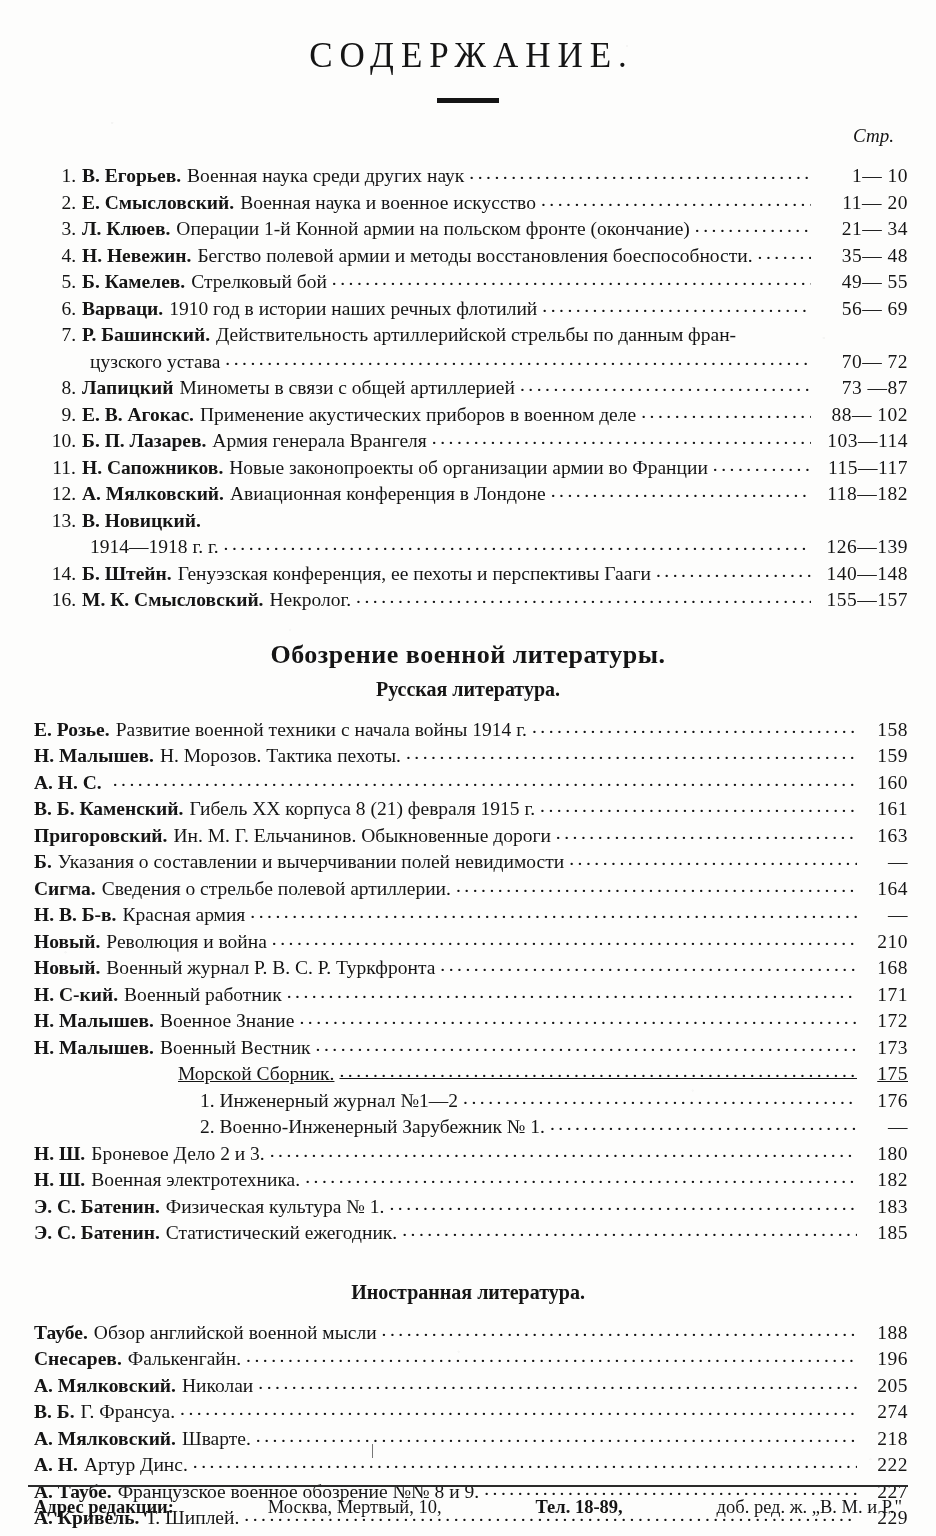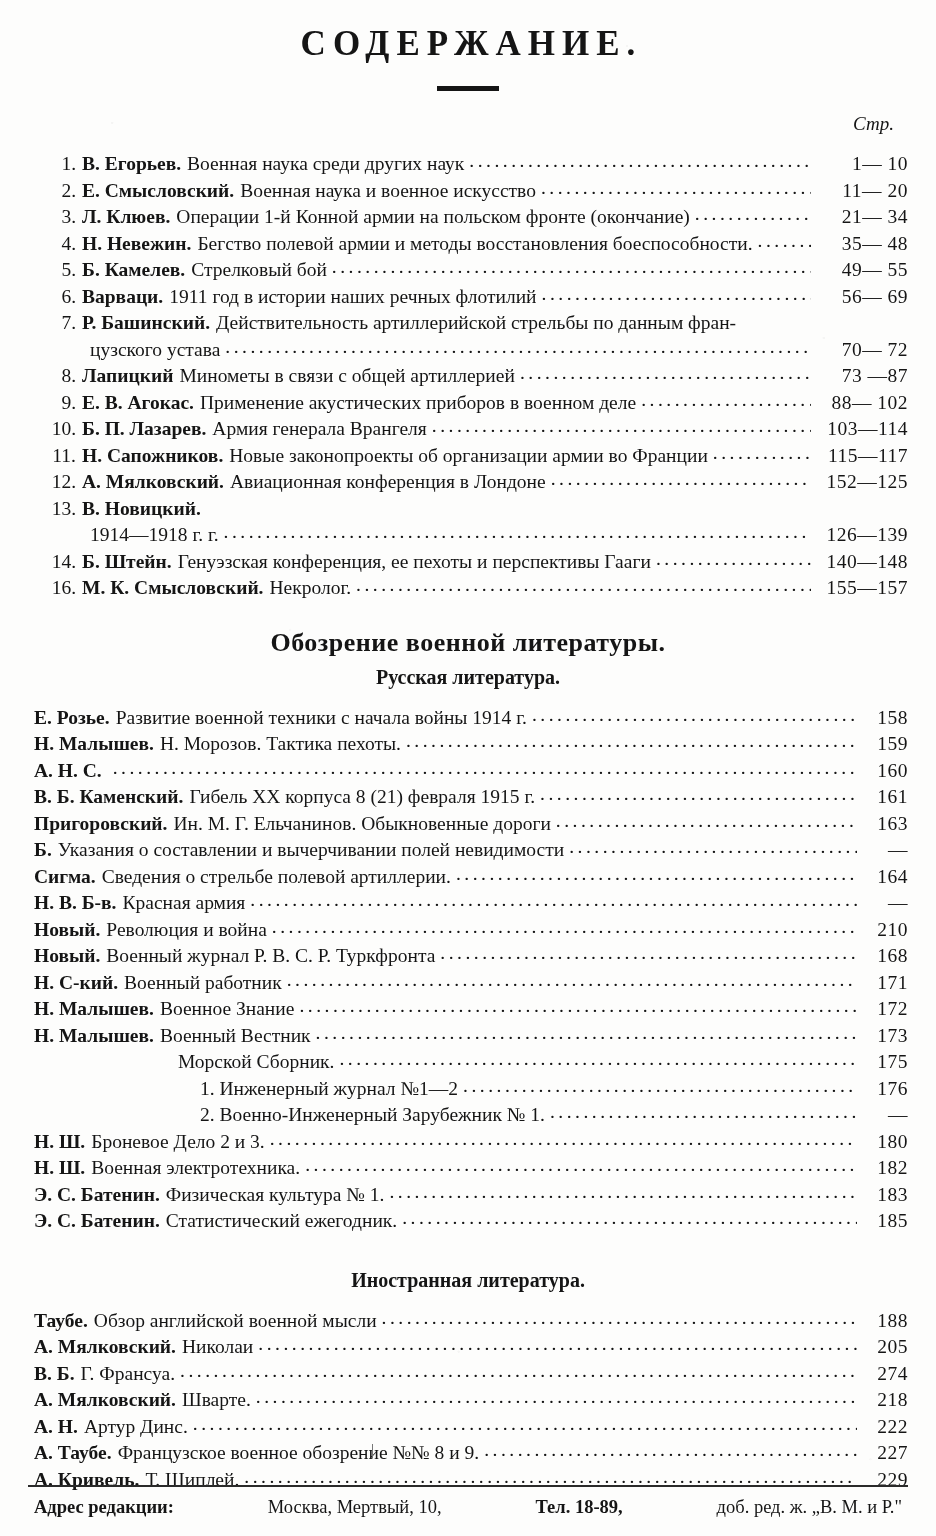--- a/index.html
+++ b/index.html
@@ -32,22 +32,22 @@
       #fdfdfc;
     padding: 0 28px;
     box-sizing: border-box;
   }
 
   
   .main-title {
     text-align: center;
     font-size: 35px;
     letter-spacing: 7px;
-    font-weight: 700;
-    margin: 24px 0 0 0;
+    font-weight: 400;
+    margin: 36px 0 0 0;
     padding-left: 7px;
     font-family: "Liberation Serif", "DejaVu Serif", serif;
   }
   .rule-short {
     width: 62px;
     height: 5px;
     background: #151515;
     margin: 22px auto 0 auto;
   }
   .col-head {
@@ -129,21 +129,21 @@
     align-items: baseline;
     font-size: 19.5px;
     line-height: 26.5px;
     padding-left: 62px;
     white-space: nowrap;
   }
 
   
   .review-list .entry { padding-left: 6px; }
   .review-list .pages { min-width: 46px; }
-  .review-list .entry.indent-1 { padding-left: 150px; }
+  .review-list .entry.indent-1 { padding-left: 150px; text-decoration: underline; }
   .review-list .entry.indent-2 { padding-left: 172px; }
 
   .foreign-list .entry { padding-left: 6px; }
   .foreign-list .pages { min-width: 46px; }
 
   .footer-rule {
     width: 100%;
     height: 2px;
     background: #2a2a2a;
     margin: 0;
@@ -212,21 +212,21 @@
       <li class="entry">
         <span class="num">5.</span>
         <span class="author">Б. Камелев.</span>
         <span class="title">Стрелковый бой</span>
         <span class="leader"></span>
         <span class="pages">49— 55</span>
       </li>
       <li class="entry">
         <span class="num">6.</span>
         <span class="author">Варваци.</span>
-        <span class="title">1911 год в истории наших речных флотилий</span>
+        <span class="title">1910 год в истории наших речных флотилий</span>
         <span class="leader"></span>
         <span class="pages">56— 69</span>
       </li>
       <li class="entry">
         <span class="num">7.</span>
         <span class="author">Р. Башинский.</span>
         <span class="title">Действительность артиллерийской стрельбы по данным фран-</span>
       </li>
       <li class="cont">
         <span class="title">цузского устава</span>
@@ -259,21 +259,21 @@
         <span class="author">Н. Сапожников.</span>
         <span class="title">Новые законопроекты об организации армии во Франции</span>
         <span class="leader"></span>
         <span class="pages">115—117</span>
       </li>
       <li class="entry">
         <span class="num">12.</span>
         <span class="author">А. Мялковский.</span>
         <span class="title">Авиационная конференция в Лондоне</span>
         <span class="leader"></span>
-        <span class="pages">152—125</span>
+        <span class="pages">118—182</span>
       </li>
       <li class="entry">
         <span class="num">13.</span>
         <span class="author">В. Новицкий.</span>
       </li>
       <li class="cont">
         <span class="title">1914—1918 г. г.</span>
         <span class="leader"></span>
         <span class="pages">126—139</span>
       </li>
@@ -416,20 +416,26 @@
     </ul>
 
   <h3 class="subsection-title spaced">Иностранная литература.</h3>
 
   <ul class="toc foreign-list" id="foreign-list">
       <li class="entry">
         <span class="author">Таубе.</span>
         <span class="title">Обзор английской военной мысли</span>
         <span class="leader"></span>
         <span class="pages">188</span>
+      </li>
+      <li class="entry">
+        <span class="author">Снесарев.</span>
+        <span class="title">Фалькенгайн.</span>
+        <span class="leader"></span>
+        <span class="pages">196</span>
       </li>
       <li class="entry">
         <span class="author">А. Мялковский.</span>
         <span class="title">Николаи</span>
         <span class="leader"></span>
         <span class="pages">205</span>
       </li>
       <li class="entry">
         <span class="author">В. Б.</span>
         <span class="title">Г. Франсуа.</span>

